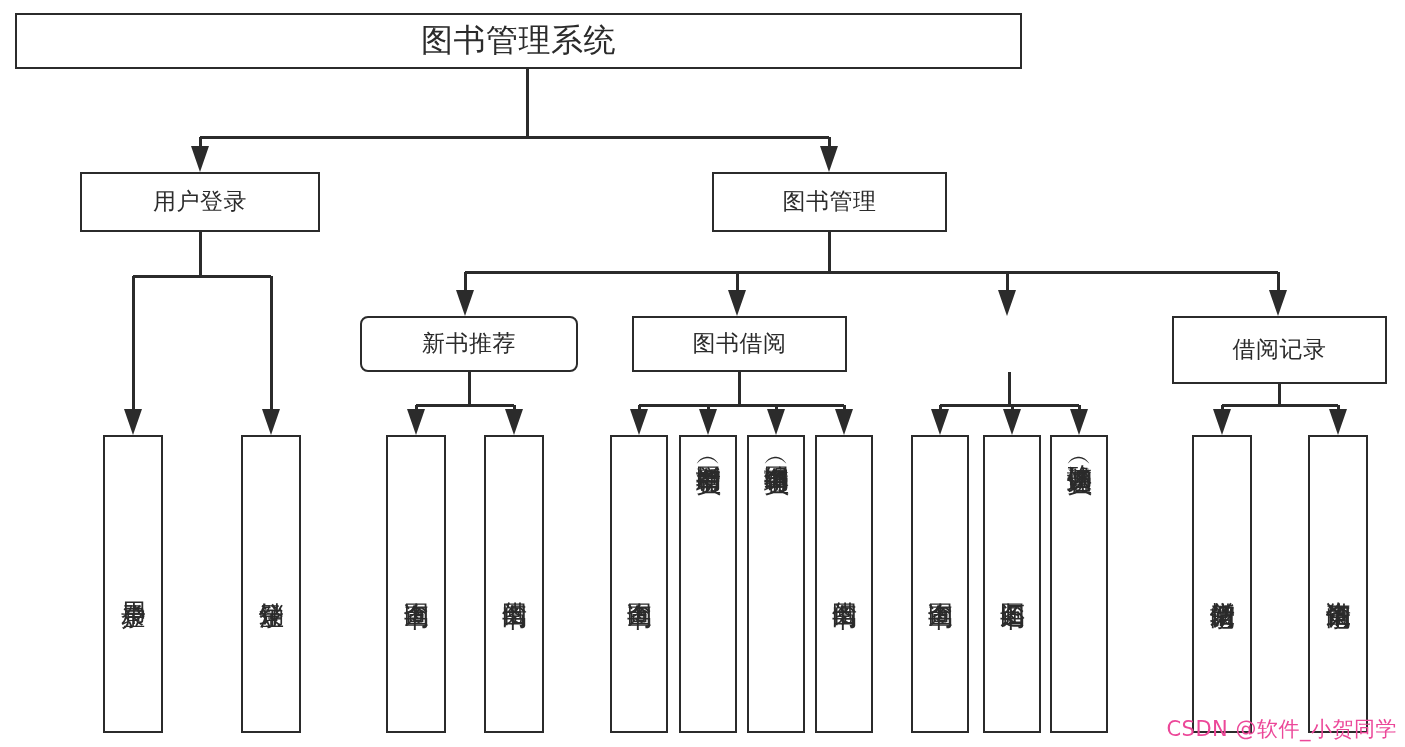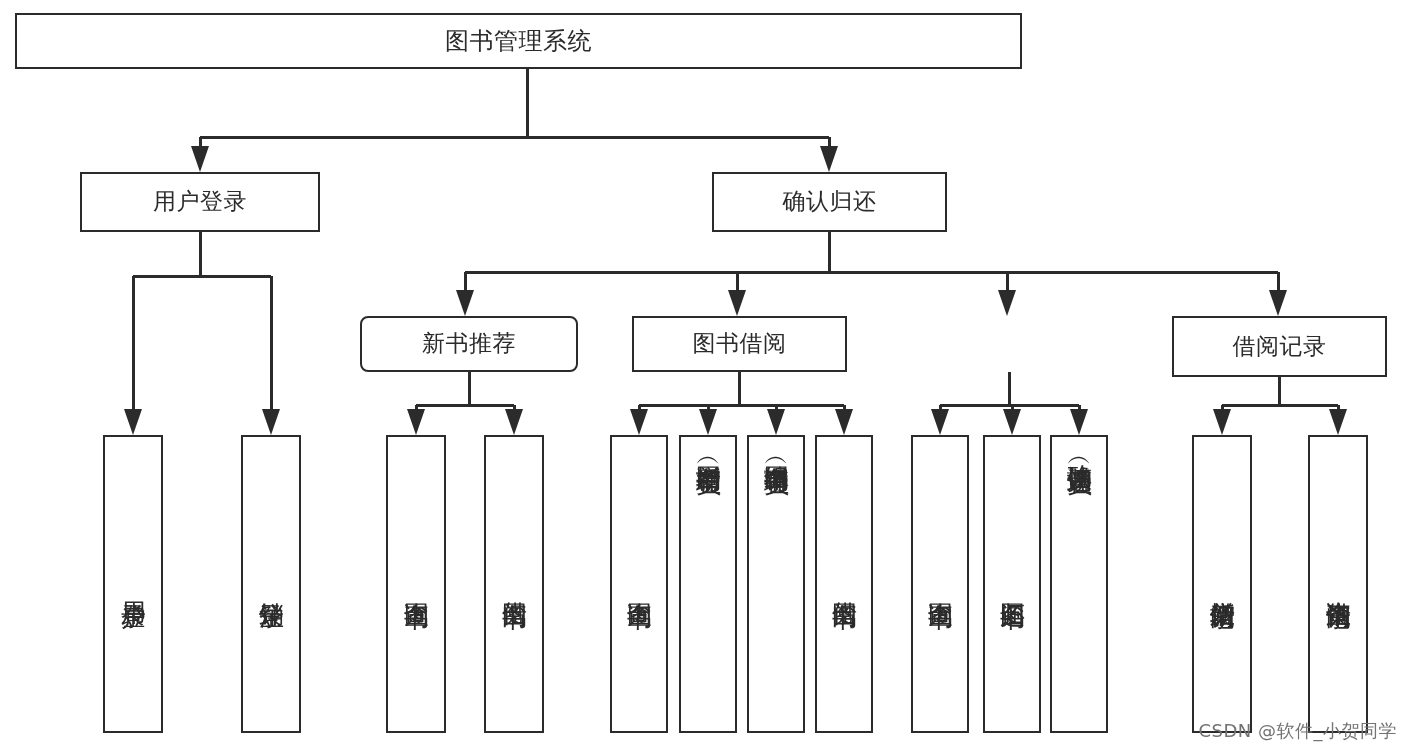--- a/index.html
+++ b/index.html
@@ -40,21 +40,21 @@
     display: block;
     line-height: 1.18;
     letter-spacing: 0.5px;
     white-space: nowrap;
   }
   
   .node.horiz .node-label {
     font-size: 23px;
   }
   .node.root .node-label {
-    font-size: 24px;
+    font-size: 32px;
   }
   
   .node.vert {
     align-items: flex-start;
     justify-content: center;
     padding-top: 8px;
   }
   .node.vert .node-label {
     writing-mode: vertical-rl;
     text-orientation: upright;
@@ -65,22 +65,22 @@
   }
   
   .node.vert.centered {
     align-items: center;
     padding-top: 0;
   }
   #watermark {
     position: absolute;
     right: 8px;
     bottom: 4px;
-    font-size: 18px;
-    color: #737373;
+    font-size: 21px;
+    color: #ec4899;
     white-space: nowrap;
     letter-spacing: 0.5px;
   }
 </style>
 </head>
 <body>
 
 <div id="diagram">
 
   <svg id="connectors" viewBox="0 0 1405 747" xmlns="http://www.w3.org/2000/svg">
@@ -138,29 +138,29 @@
       <path d="M 1329 409 L 1347 409 L 1338 435 Z" fill="#2b2b2b"></path>
     </svg>
 
   <div class="node horiz root" style="left: 15px; top: 13px; width: 1007px; height: 56px;">
       <span class="node-label">图书管理系统</span>
     </div>
     <div class="node horiz" style="left: 80px; top: 172px; width: 240px; height: 60px;">
       <span class="node-label">用户登录</span>
     </div>
     <div class="node horiz" style="left: 712px; top: 172px; width: 235px; height: 60px;">
-      <span class="node-label">确认归还</span>
+      <span class="node-label">图书管理</span>
     </div>
     <div class="node horiz" style="left: 360px; top: 316px; width: 218px; height: 56px; border-radius: 8px;">
       <span class="node-label">新书推荐</span>
     </div>
     <div class="node horiz" style="left: 632px; top: 316px; width: 215px; height: 56px;">
       <span class="node-label">图书借阅</span>
     </div>
-    <div class="node horiz" style="left: 1172px; top: 316px; width: 215px; height: 61px;">
+    <div class="node horiz" style="left: 1172px; top: 316px; width: 215px; height: 68px;">
       <span class="node-label">借阅记录</span>
     </div>
     <div class="node vert centered" style="left: 103px; top: 435px; width: 60px; height: 298px;">
       <span class="node-label">用户登录</span>
     </div>
     <div class="node vert centered" style="left: 241px; top: 435px; width: 60px; height: 298px;">
       <span class="node-label">注销登录</span>
     </div>
     <div class="node vert centered" style="left: 386px; top: 435px; width: 60px; height: 298px;">
       <span class="node-label">查询图书</span>

